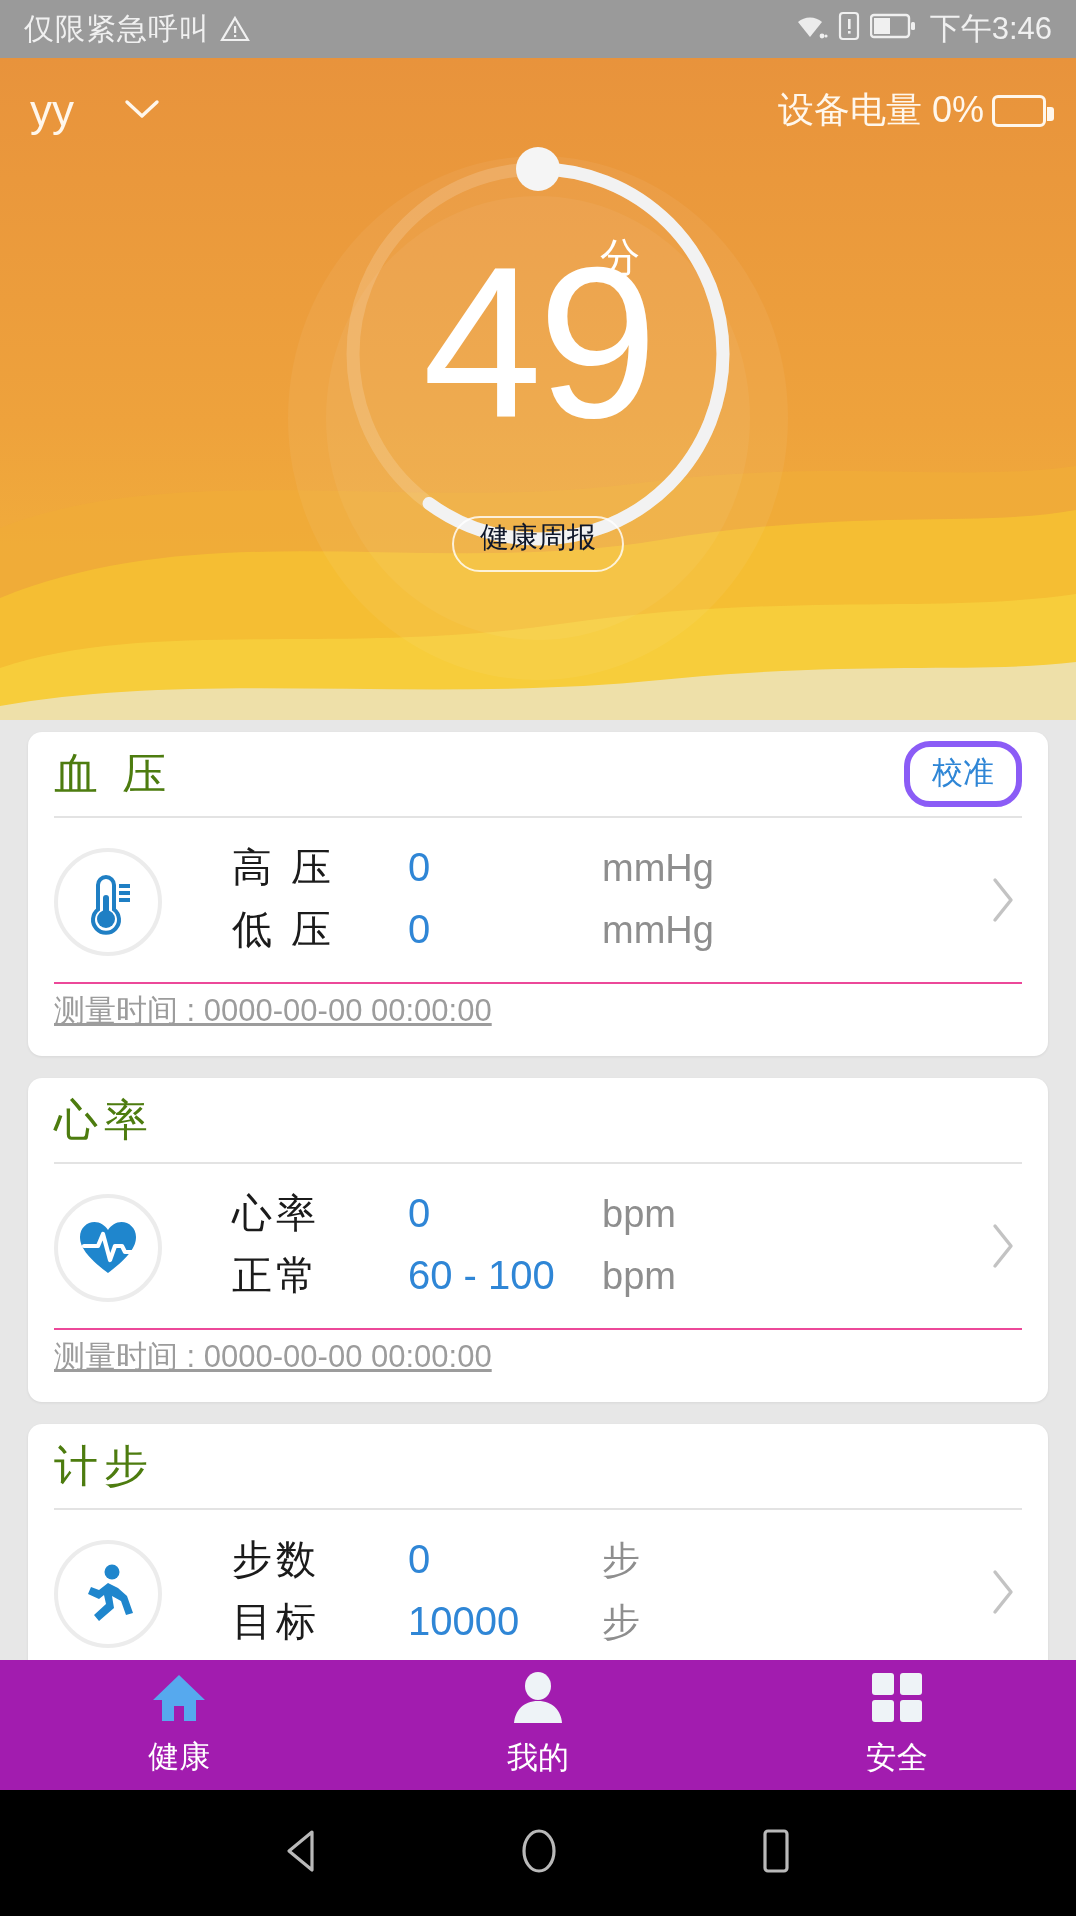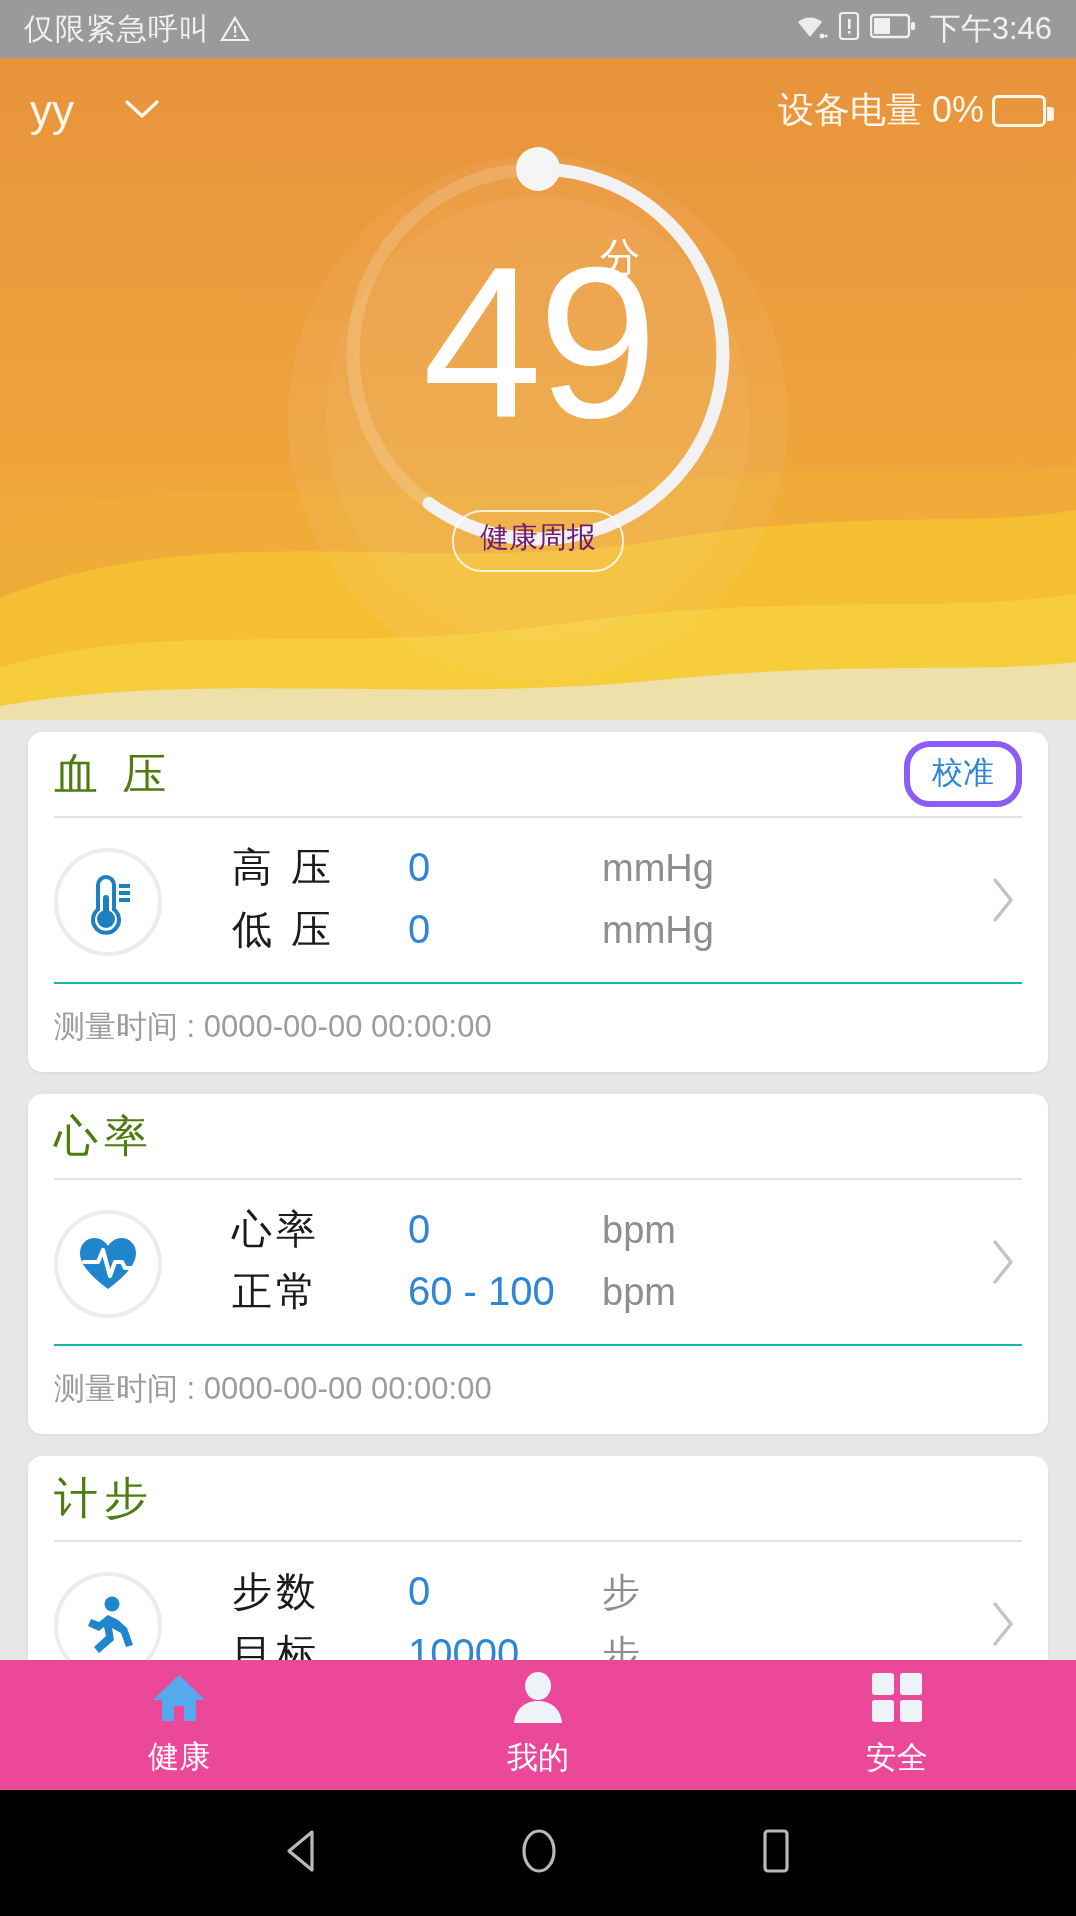--- a/index.html
+++ b/index.html
@@ -53,21 +53,21 @@
     color:#ffffff; font-size:215px; font-weight:300; line-height:1;
     letter-spacing:-4px; padding-bottom:24px;
   }
   .score-unit {
     position:absolute; left:272px; top:86px;
     color:#ffffff; font-size:40px; font-weight:400;
   }
   .report-btn {
     position:absolute; left:50%; transform:translateX(-50%); bottom:-8px;
     border:2px solid rgba(255,255,255,.8); border-radius:30px;
-    color:#701a75; font-size:29px; padding:6px 26px 12px; white-space:nowrap;
+    color:#0f172a; font-size:29px; padding:0 26px 12px; white-space:nowrap;
   }
 
   
   .content {
     position:absolute; top:720px; left:0; width:1076px; height:940px;
     background:#e7e7e7; overflow:hidden;
   }
   .card {
     background:#fff; border-radius:14px; margin:0 28px 22px;
     padding:0 26px; box-shadow:0 1px 3px rgba(0,0,0,.07);
@@ -89,28 +89,29 @@
     border:4px solid #ececec; background:#fff;
     display:flex; align-items:center; justify-content:center; flex:0 0 auto;
   }
   .rows { margin-left:70px; flex:1; }
   .row { display:flex; align-items:baseline; height:62px; }
   .row-label { width:150px; font-size:40px; color:#1b1b1b; letter-spacing:4px; }
   .row-value { width:220px; font-size:40px; color:#2f86d6; padding-left:26px; }
   .row-unit { font-size:38px; color:#8e8e8e; }
   .chev-right { margin-left:auto; flex:0 0 auto; padding-right:4px; }
   .card-foot {
-    border-top:2px solid #14b8a6; font-size:31px; color:#9c9c9c;
-    padding:22px 0 24px;
+    border-top:2px solid #ec4899; font-size:31px; color:#9c9c9c;
+    padding:6px 0 24px;
+    text-decoration:underline;
   }
 
   
   .tabbar {
     position:absolute; top:1660px; left:0; width:1076px; height:130px;
-    background:#ec4899; display:flex; align-items:center;
+    background:#a21caf; display:flex; align-items:center;
   }
   .tab { flex:1; display:flex; flex-direction:column; align-items:center; gap:8px; }
   .tab-label { font-size:31px; color:#ffffff; }
   .tab.active .tab-label { color:#ffffff; }
 
   
   .navbar {
     position:absolute; top:1790px; left:0; width:1076px; height:126px;
     background:#000; display:flex; align-items:center; justify-content:center; gap:190px;
   }

